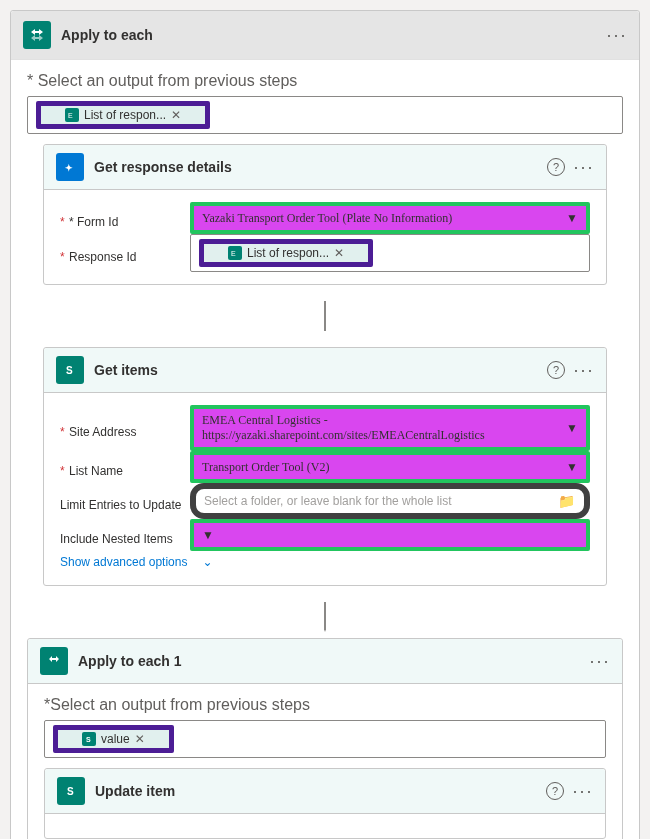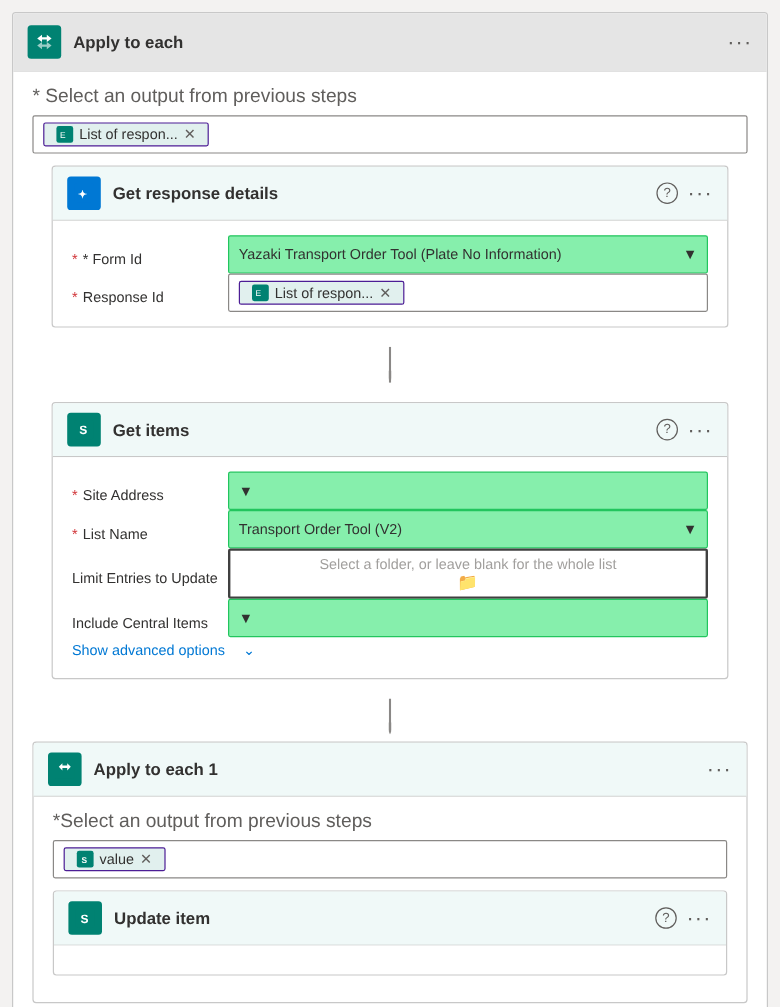--- a/index.html
+++ b/index.html
@@ -110,23 +110,23 @@
       padding: 4px 8px;
       min-height: 32px;
       background: #fff;
       gap: 4px;
     }
 
     .tag {
       display: flex;
       align-items: center;
       background: #e1f0ee;
-      border: 1px solid #4c1d95;
+      border: 5px solid #4c1d95;
       border-radius: 2px;
-      padding: 2px 10px;
+      padding: 2px 24px;
       font-size: 12px;
       gap: 5px;
     }
 
     .tag-icon {
       width: 14px;
       height: 14px;
       border-radius: 2px;
       display: flex;
       align-items: center;
@@ -139,51 +139,51 @@
     .tag-close {
       color: #605e5c;
       cursor: pointer;
       font-size: 12px;
       line-height: 1;
     }
 
     .dropdown-field {
       display: flex;
       align-items: center;
-      border: 1px solid #22c55e;
+      border: 4px solid #22c55e;
       border-radius: 2px;
       padding: 4px 8px;
       min-height: 32px;
-      background: #86efac;
+      background: #d946ef;
       justify-content: space-between;
       cursor: pointer;
+      font-family: Liberation Serif, serif;
     }
 
     .dropdown-field span {
       font-size: 12px;
       color: #323130;
     }
 
     .dropdown-arrow {
       color: #605e5c;
       font-size: 10px;
     }
 
     .text-field {
-      border: 2px solid #404040;
-      border-radius: 2px;
+      border: 6px solid #404040;
+      border-radius: 14px;
       padding: 4px 8px;
       min-height: 32px;
       background: #fff;
       font-size: 12px;
       color: #a19f9d;
       display: flex;
       align-items: center;
       justify-content: space-between;
-      flex-direction: column;
     }
 
     .folder-icon {
       color: #605e5c;
       font-size: 14px;
     }
 
     .connector-line {
       display: flex;
       justify-content: center;
@@ -341,20 +341,21 @@
         </div>
       </div>
       <div class="card-body">
 
         <div class="field-row">
           <div class="field-label">
             <span class="required">* </span>Site Address
           </div>
           <div class="field-value">
             <div class="dropdown-field">
+              <span style="white-space:pre-wrap;word-break:break-word;">EMEA Central Logistics - https://yazaki.sharepoint.com/sites/EMEACentralLogistics</span>
               <span class="dropdown-arrow">▼</span>
             </div>
           </div>
         </div>
 
         <div class="field-row">
           <div class="field-label">
             <span class="required">* </span>List Name
           </div>
           <div class="field-value">
@@ -369,21 +370,21 @@
           <div class="field-label">Limit Entries to Update</div>
           <div class="field-value">
             <div class="text-field">
               <span style="color:#a19f9d;">Select a folder, or leave blank for the whole list</span>
               <span class="folder-icon">📁</span>
             </div>
           </div>
         </div>
 
         <div class="field-row">
-          <div class="field-label">Include Central Items</div>
+          <div class="field-label">Include Nested Items</div>
           <div class="field-value">
             <div class="dropdown-field">
               <span class="dropdown-arrow">▼</span>
             </div>
           </div>
         </div>
 
         <div class="show-advanced">
           <span>Show advanced options</span>
           <span>⌄</span>

